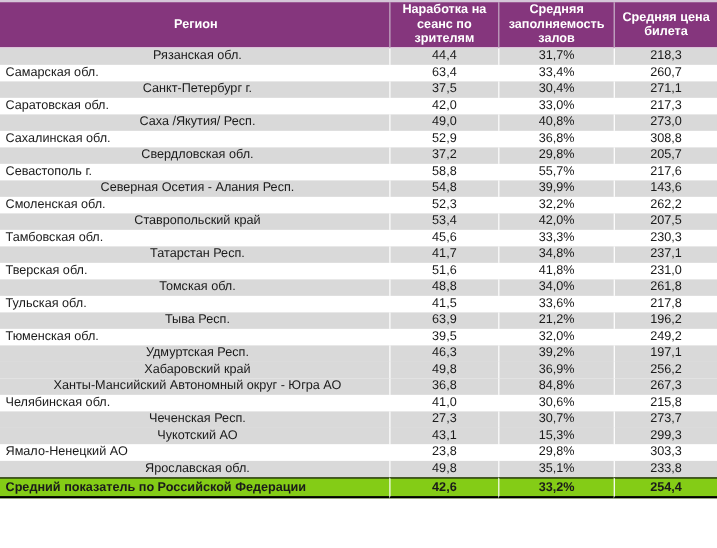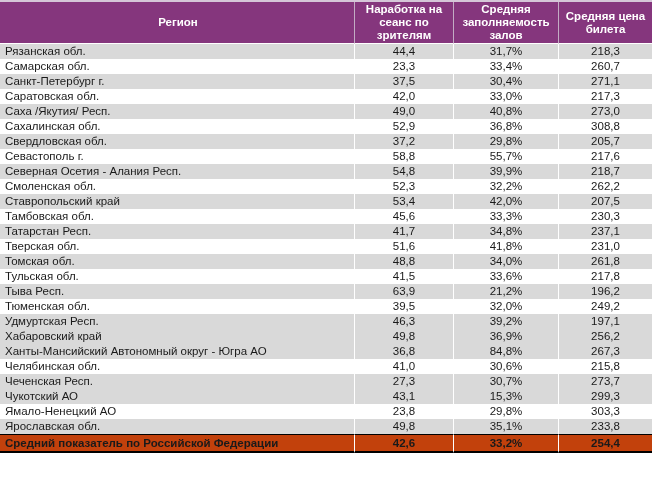--- a/index.html
+++ b/index.html
@@ -49,26 +49,27 @@
     height:15px;
     line-height:15px;
     padding:0;
     white-space:nowrap;
     overflow:hidden;
     background:#ffffff;
     box-sizing:border-box;
   }
   tbody tr.odd td{
     background:var(--stripe,#D9D9D9);
+    text-align:center;
   }
   td.c-region{padding-left:5px;text-align:left;}
   td.c-num{text-align:center;border-left:1px solid #ffffff;}
   tbody tr.summary td{
     font-weight:700;
-    background:#c2410c;
+    background:#84cc16;
     height:17px;
     line-height:16px;
     border-top:1px solid var(--summary-border,#000000);
     border-bottom:2px solid var(--summary-border,#000000);
   }
 </style>
 </head>
 <body style="--header-bg: #85367D; --header-text: #ffffff; --header-divider: #c3abc4; --top-border: #d5c6d8; --stripe: #D9D9D9; --text: #1a1a1a; --summary-border: #000000;">
 
 <div class="table-wrap">
@@ -89,21 +90,21 @@
     </thead>
     <tbody id="tbody">
         <tr class="odd">
           <td class="c-region">Рязанская обл.</td>
           <td class="c-num">44,4</td>
           <td class="c-num">31,7%</td>
           <td class="c-num">218,3</td>
         </tr>
         <tr class="even">
           <td class="c-region">Самарская обл.</td>
-          <td class="c-num">23,3</td>
+          <td class="c-num">63,4</td>
           <td class="c-num">33,4%</td>
           <td class="c-num">260,7</td>
         </tr>
         <tr class="odd">
           <td class="c-region">Санкт-Петербург г.</td>
           <td class="c-num">37,5</td>
           <td class="c-num">30,4%</td>
           <td class="c-num">271,1</td>
         </tr>
         <tr class="even">
@@ -133,21 +134,21 @@
         <tr class="even">
           <td class="c-region">Севастополь г.</td>
           <td class="c-num">58,8</td>
           <td class="c-num">55,7%</td>
           <td class="c-num">217,6</td>
         </tr>
         <tr class="odd">
           <td class="c-region">Северная Осетия - Алания Респ.</td>
           <td class="c-num">54,8</td>
           <td class="c-num">39,9%</td>
-          <td class="c-num">218,7</td>
+          <td class="c-num">143,6</td>
         </tr>
         <tr class="even">
           <td class="c-region">Смоленская обл.</td>
           <td class="c-num">52,3</td>
           <td class="c-num">32,2%</td>
           <td class="c-num">262,2</td>
         </tr>
         <tr class="odd">
           <td class="c-region">Ставропольский край</td>
           <td class="c-num">53,4</td>

